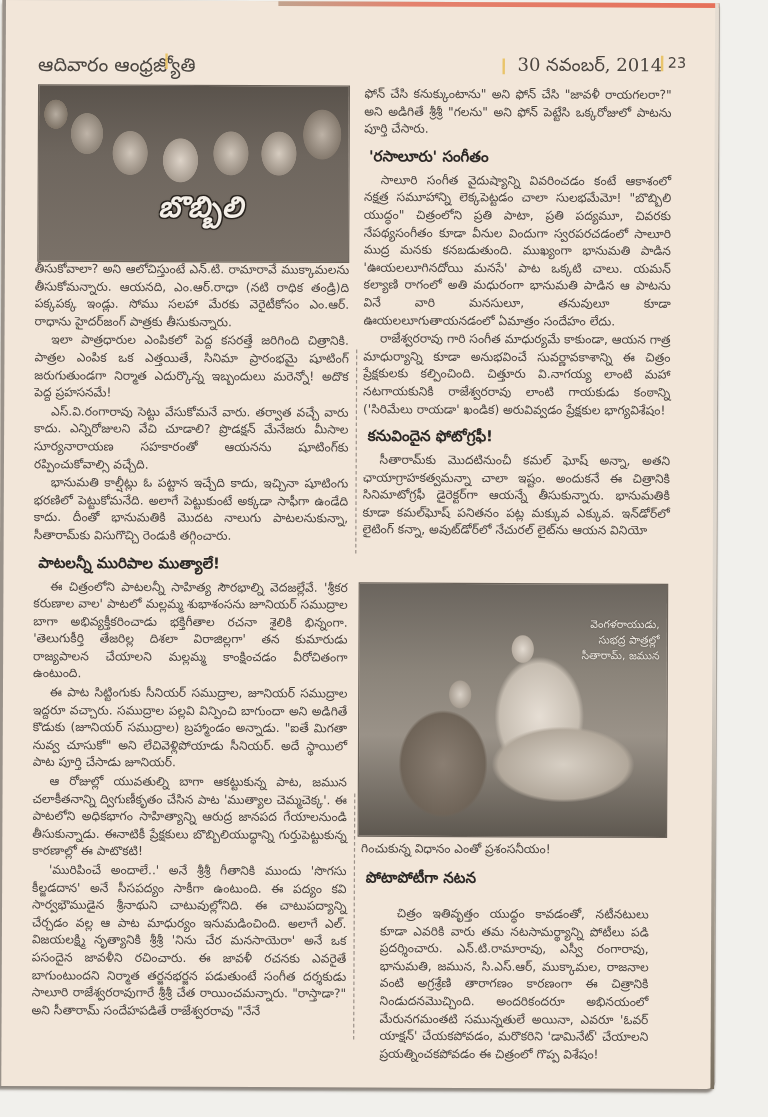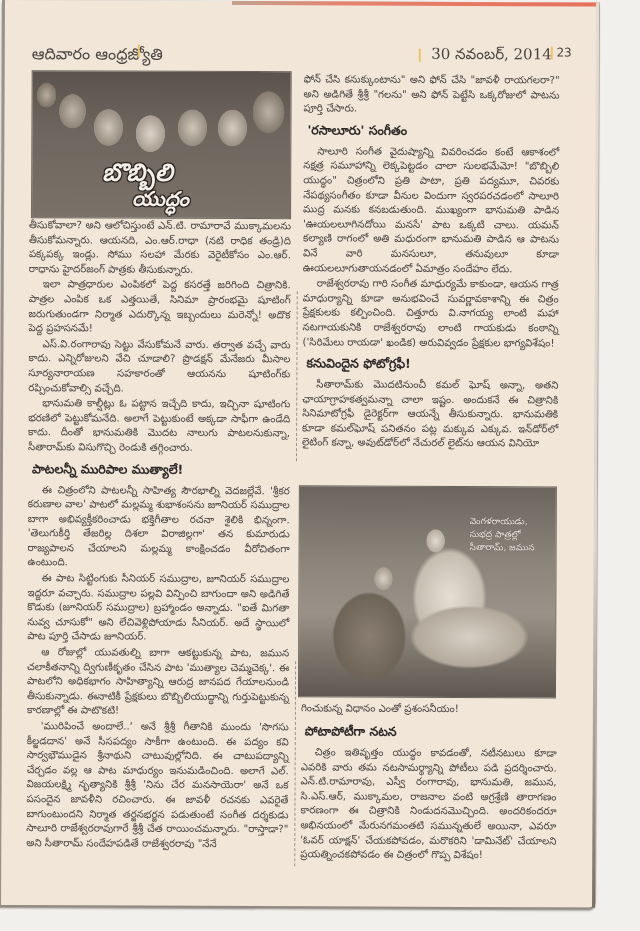--- a/index.html
+++ b/index.html
@@ -136,20 +136,21 @@
         radial-gradient(ellipse 24px 30px at 160px 56px, #cfc5b9 0%, #978c80 60%, transparent 62%),
         radial-gradient(ellipse 24px 30px at 200px 56px, #d6ccc0 0%, #9a8f83 60%, transparent 62%),
         radial-gradient(ellipse 26px 34px at 236px 40px, #bdb2a6 0%, #857a6e 60%, transparent 62%),
         radial-gradient(ellipse 16px 20px at 14px 24px, #b6aca0 0%, #807568 60%, transparent 62%),
         linear-gradient(180deg, #5a534c 0%, #6e665e 40%, #7a7168 100%);
     }
     .photo-1 .title-art {
       position: absolute;
       left: 70px; top: 88px;
       width: 130px; height: 52px;
+      text-align: center;
       font-weight: bold;
       font-size: 24px;
       line-height: 26px;
       color: #f4efe8;
       text-shadow: 0 0 2px #2a2520, 1px 1px 0 #2a2520, -1px -1px 0 #2a2520, 1px -1px 0 #2a2520, -1px 1px 0 #2a2520;
       font-style: italic;
     }
     .photo-1 .title-art .l2 {
       display: block;
       font-size: 20px;
@@ -163,21 +164,21 @@
         radial-gradient(ellipse 16px 20px at 84px 92px, #d8d0c6 0%, #a89e92 55%, transparent 60%),
         radial-gradient(ellipse 90px 48px at 170px 150px, #d7cfc4 0%, #b2a89b 60%, transparent 66%),
         radial-gradient(ellipse 60px 80px at 150px 110px, #e6ded4 0%, #c6bdb1 55%, transparent 62%),
         radial-gradient(ellipse 58px 70px at 70px 150px, #8a7e72 0%, #6f6458 60%, transparent 64%),
         linear-gradient(180deg, #6b655e 0%, #8b847a 35%, #9a9288 60%, #5e5850 100%);
     }
     .photo-2 .caption-overlay {
       position: absolute;
       right: 6px; top: 28px;
       width: 80px;
-      text-align: left;
+      text-align: right;
       font-size: 9px;
       line-height: 13px;
       color: #f3eee6;
       text-shadow: 0 0 1px #3a342e;
     }
     .after-photo {
       position: absolute;
       left: 302px; top: 700px;
       width: 256px;
       font-size: 10.2px;
@@ -186,21 +187,21 @@
     }
     .col-right-bottom {
       position: absolute;
       left: 302px; top: 716px;
       width: 256px;
       font-size: 10.2px;
       line-height: 14.6px;
       text-align: justify;
       color: #4a4440;
     }
-    .col-right-bottom p { margin: 0; text-indent: 14px; }
+    .col-right-bottom p { margin: 16px; text-indent: 14px; }
   </style>
 </head>
 <body>
 
 <div class="scan-bg"></div>
 
 <div class="page">
   <div class="page-top-band"></div>
   <div class="page-left-edge"></div>
   <div class="page-right-edge"></div>
@@ -212,21 +213,20 @@
       <span class="bar"></span>
       <span>30 నవంబర్, 2014</span>
     </span>
     <span class="bar bar-2"></span>
     <span class="page-no">23</span>
   </div>
 
   <div class="photo photo-1">
     <div class="title-art">
       <span>బొబ్బిలి</span>
-      <span class="l2">యుద్ధం</span>
     </div>
   </div>
 
   <div class="col col-left">
     <p class="no-indent">తీసుకోవాలా? అని ఆలోచిస్తుంటే ఎన్.టి. రామారావే ముక్కామలను తీసుకోమన్నారు. ఆయనది, ఎం.ఆర్.రాధా (నటి రాధిక తండ్రి)ది పక్కపక్క ఇండ్లు. సోము సలహా మేరకు వెరైటీకోసం ఎం.ఆర్. రాధాను హైదర్‌జంగ్ పాత్రకు తీసుకున్నారు.</p>
     <p>ఇలా పాత్రధారుల ఎంపికలో పెద్ద కసరత్తే జరిగింది చిత్రానికి. పాత్రల ఎంపిక ఒక ఎత్తయితే, సినిమా ప్రారంభమై షూటింగ్ జరుగుతుండగా నిర్మాత ఎదుర్కొన్న ఇబ్బందులు మరెన్నో! అదొక పెద్ద ప్రహసనమే!</p>
     <p>ఎస్.వి.రంగారావు సెట్టు వేసుకోమనే వారు. తర్వాత వచ్చే వారు కాదు. ఎన్నిరోజులని వేచి చూడాలి? ప్రొడక్షన్ మేనేజరు మీసాల సూర్యనారాయణ సహకారంతో ఆయనను షూటింగ్‌కు రప్పించుకోవాల్సి వచ్చేది.</p>
     <p>భానుమతి కాల్షీట్లు ఓ పట్టాన ఇచ్చేది కాదు, ఇచ్చినా షూటింగు భరణిలో పెట్టుకోమనేది. అలాగే పెట్టుకుంటే అక్కడా సాఫీగా ఉండేది కాదు. దీంతో భానుమతికి మొదట నాలుగు పాటలనుకున్నా, సీతారామ్‌కు విసుగొచ్చి రెండుకి తగ్గించారు.</p>
     <div class="subhead">పాటలన్నీ మురిపాల ముత్యాలే!</div>
     <p>ఈ చిత్రంలోని పాటలన్నీ సాహిత్య సౌరభాల్ని వెదజల్లేవే. 'శ్రీకర కరుణాల వాల' పాటలో మల్లమ్మ శుభాశంసను జూనియర్ సముద్రాల బాగా అభివ్యక్తీకరించాడు భక్తిగీతాల రచనా శైలికి భిన్నంగా. 'తెలుగుకీర్తి తేజరిల్ల దిశలా విరాజిల్లగా' తన కుమారుడు రాజ్యపాలన చేయాలని మల్లమ్మ కాంక్షించడం వీరోచితంగా ఉంటుంది.</p>

